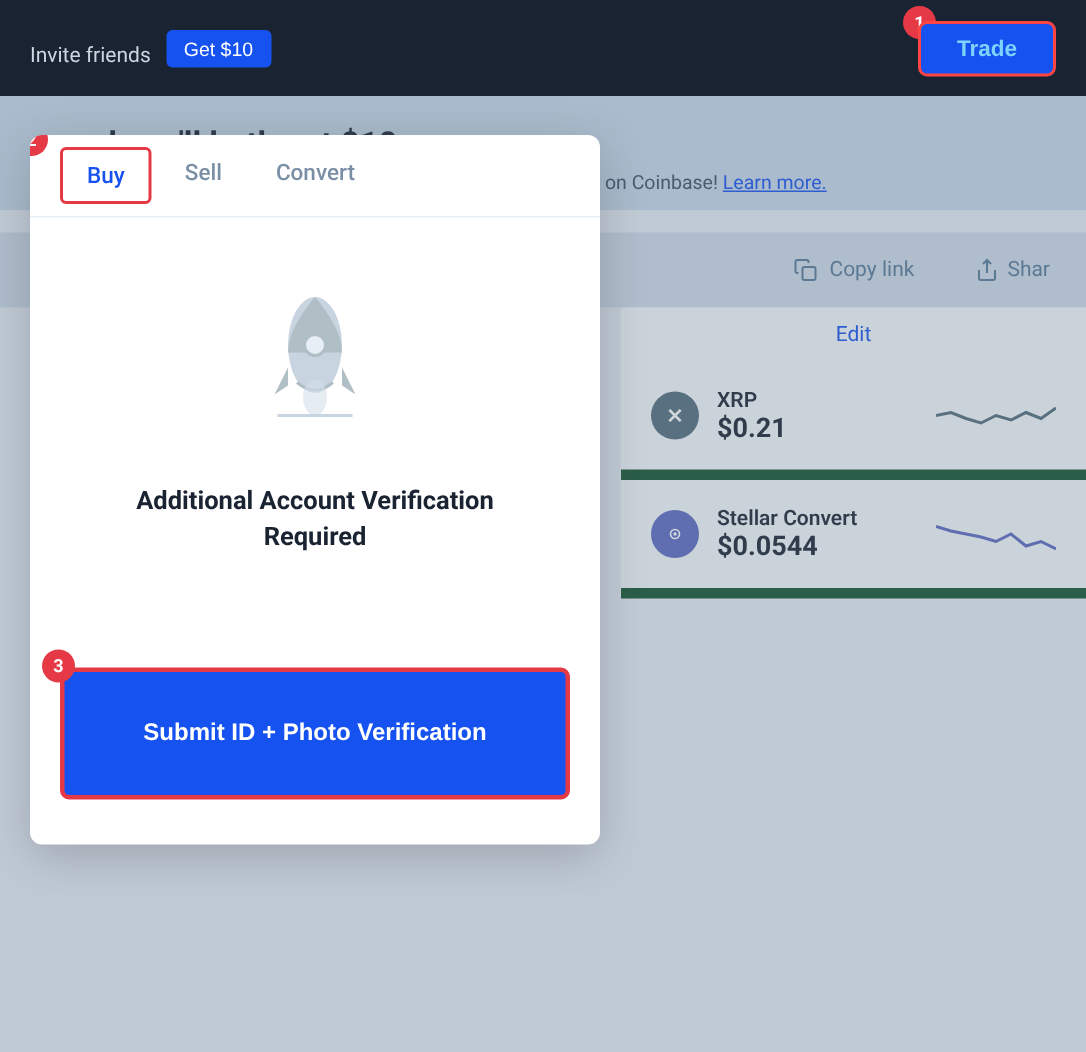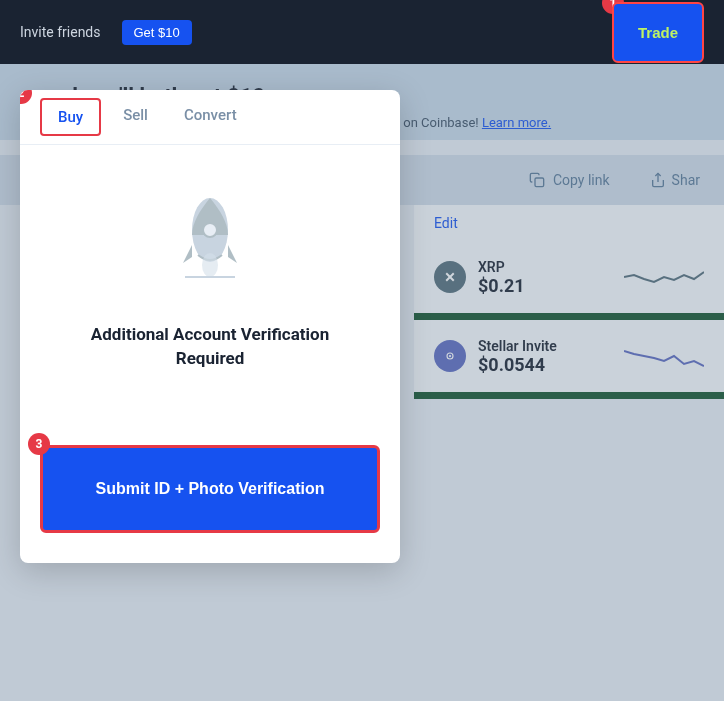--- a/index.html
+++ b/index.html
@@ -29,46 +29,46 @@
       background: #1a2332;
       display: flex;
       align-items: center;
       justify-content: space-between;
       padding: 0 20px;
       z-index: 1;
     }
 
     .invite-section {
       display: flex;
-      align-items: center;
-      gap: 21px;
+      align-items: flex-end;
+      gap: 10px;
     }
 
     .invite-text {
       color: #cdd5e0;
       font-size: 14px;
     }
 
     .get-btn {
       background: #1652f0;
       color: white;
       border: none;
       border-radius: 4px;
       padding: 5px 12px;
       font-size: 13px;
       cursor: pointer;
       font-weight: 500;
     }
 
     .trade-btn {
       background: #1652f0;
-      color: #bef264;
+      color: #7dd3fc;
       border: 2px solid #ff4444;
       border-radius: 6px;
-      padding: 20px 24px;
+      padding: 8px 24px;
       font-size: 15px;
       cursor: pointer;
       font-weight: 600;
       position: relative;
     }
 
     .badge-1 {
       position: absolute;
       top: -10px;
       left: -10px;
@@ -162,21 +162,21 @@
     .right-panel {
       position: absolute;
       top: 205px;
       right: 0;
       width: 310px;
       background: #f7f9fc;
       padding: 0;
     }
 
     .edit-link {
-      text-align: left;
+      text-align: center;
       padding: 10px 20px;
       color: #1652f0;
       font-size: 14px;
       cursor: pointer;
     }
 
     .crypto-item {
       padding: 16px 20px;
       display: flex;
       align-items: center;
@@ -421,21 +421,21 @@
 
   <div class="crypto-item">
     <div class="crypto-icon xlm">
       <svg width="18" height="18" viewBox="0 0 24 24">
         <circle cx="12" cy="12" r="10" fill="#5c6bc0"></circle>
         <circle cx="12" cy="12" r="4" fill="none" stroke="white" stroke-width="1.5"></circle>
         <circle cx="12" cy="12" r="1.5" fill="white"></circle>
       </svg>
     </div>
     <div class="crypto-info">
-      <div class="crypto-name">Stellar Invite</div>
+      <div class="crypto-name">Stellar Convert</div>
       <div class="crypto-price">$0.0544</div>
     </div>
     <svg class="crypto-chart" viewBox="0 0 80 40">
       <polyline points="0,15 10,18 20,20 30,22 40,25 50,20 60,28 70,25 80,30" fill="none" stroke="#5c6bc0" stroke-width="2"></polyline>
     </svg>
   </div>
 </div>
 
 <div class="modal-overlay"></div>
 

